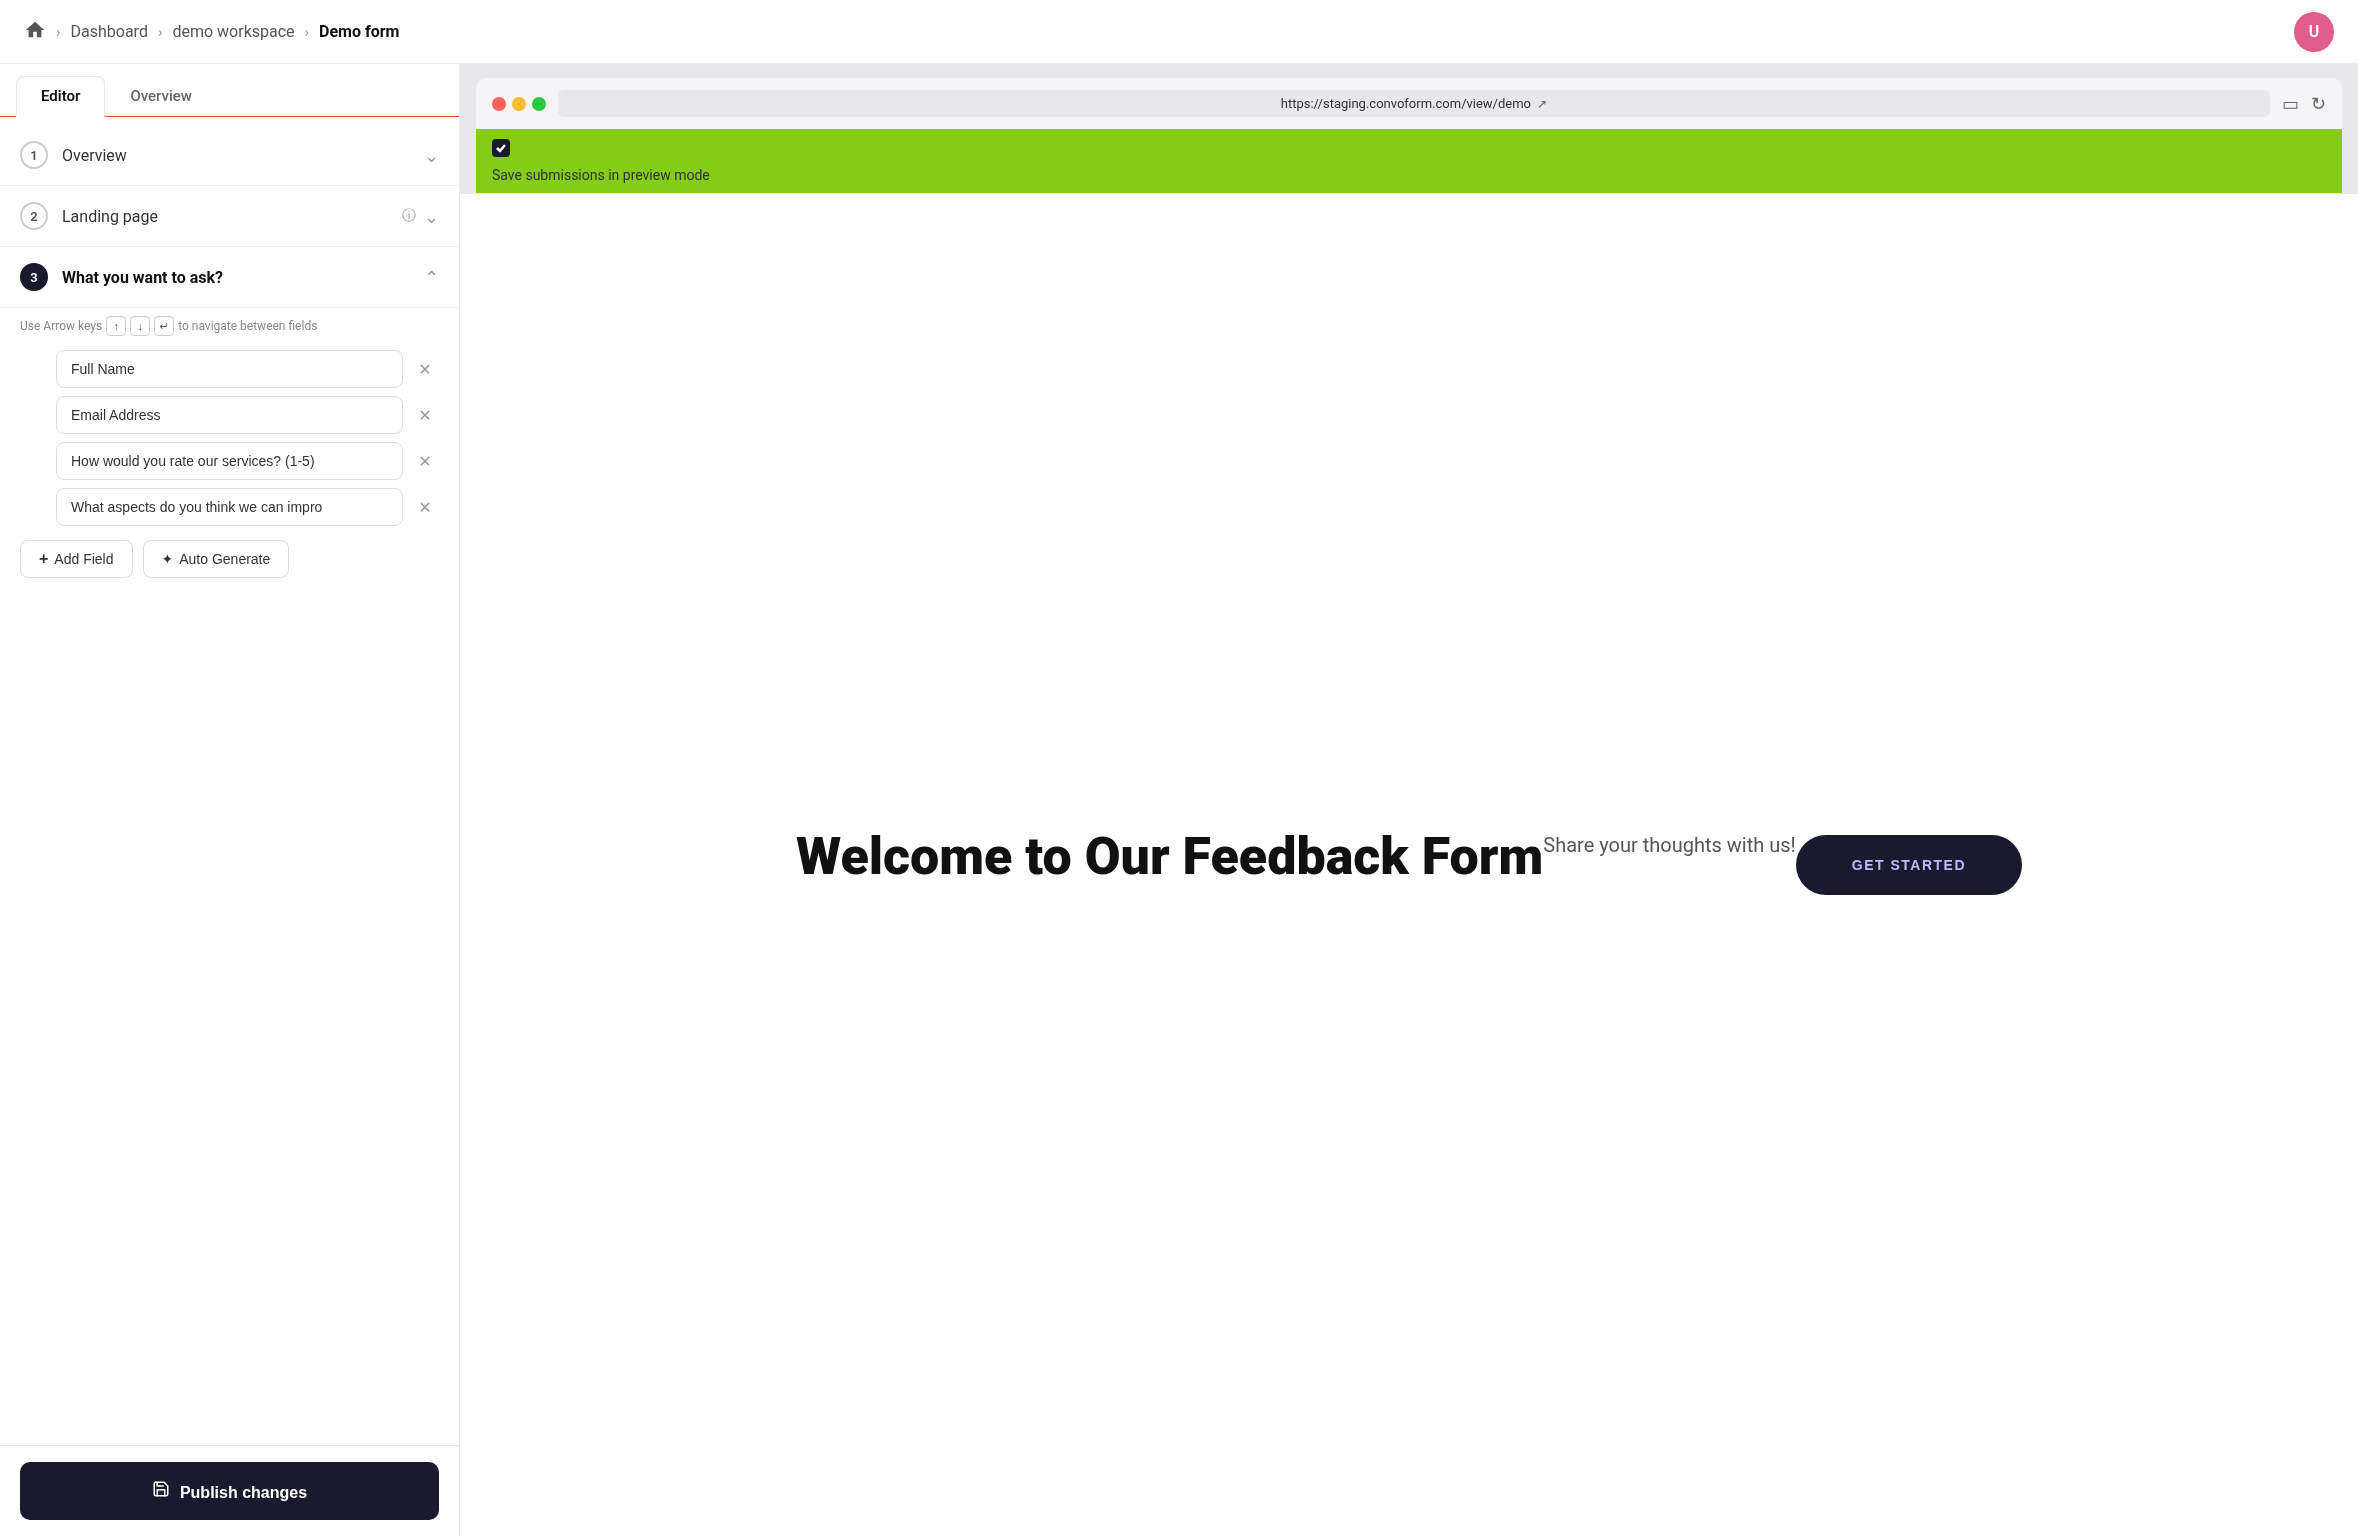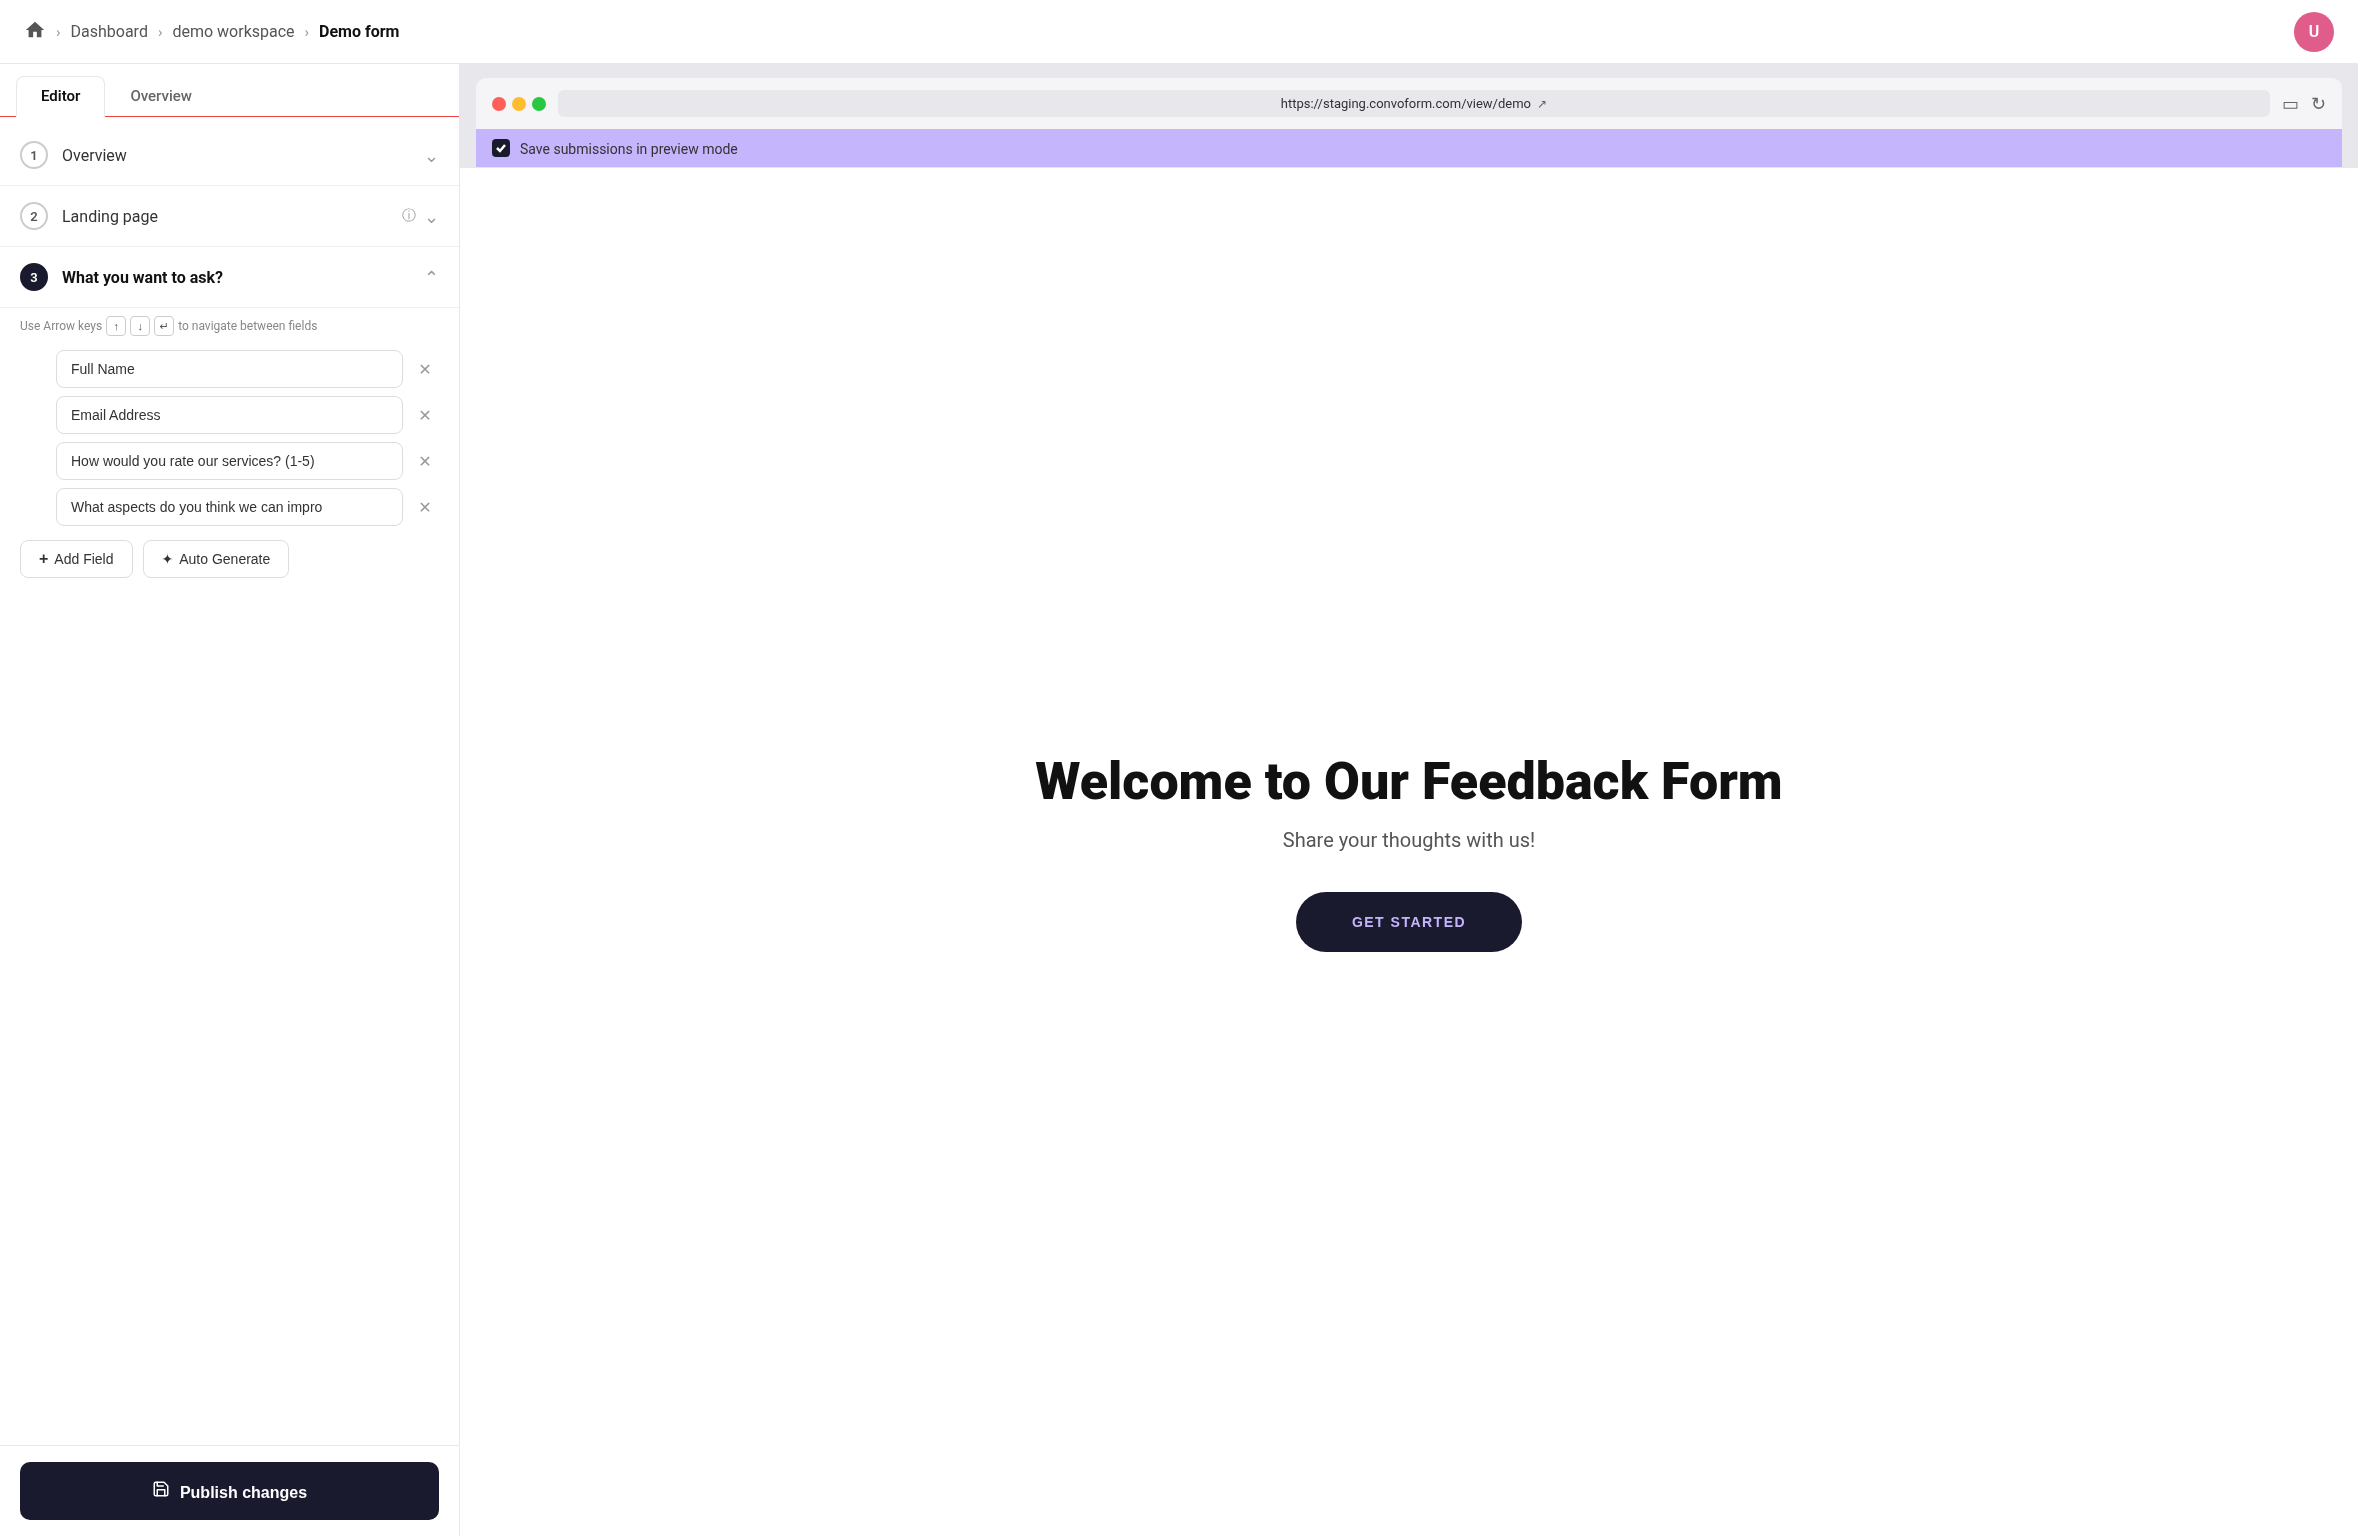--- a/index.html
+++ b/index.html
@@ -310,26 +310,27 @@
       display: flex;
       gap: 12px;
     }
     .browser-btn {
       color: #666;
       cursor: pointer;
       font-size: 18px;
     }
 
     .preview-toolbar {
-      background: #c4b5fd;
+      background: #84cc16;
       padding: 10px 16px;
       display: flex;
-      align-items: flex-end;
+      align-items: flex-start;
       gap: 10px;
       border-bottom: 1px solid #e8e8e8;
+      flex-direction: column;
     }
     .checkbox-custom {
       width: 18px;
       height: 18px;
       background: #1a1a2e;
       border-radius: 4px;
       display: flex;
       align-items: center;
       justify-content: center;
       flex-shrink: 0;
@@ -344,21 +345,21 @@
     .preview-label {
       font-size: 14px;
       color: #333;
     }
 
     
     .form-preview {
       flex: 1;
       background: #fff;
       display: flex;
-      flex-direction: column;
+      flex-direction: row;
       align-items: center;
       justify-content: center;
       padding: 40px;
     }
     .form-preview-title {
       font-size: 52px;
       font-weight: 900;
       color: #111;
       text-align: center;
       line-height: 1.15;

